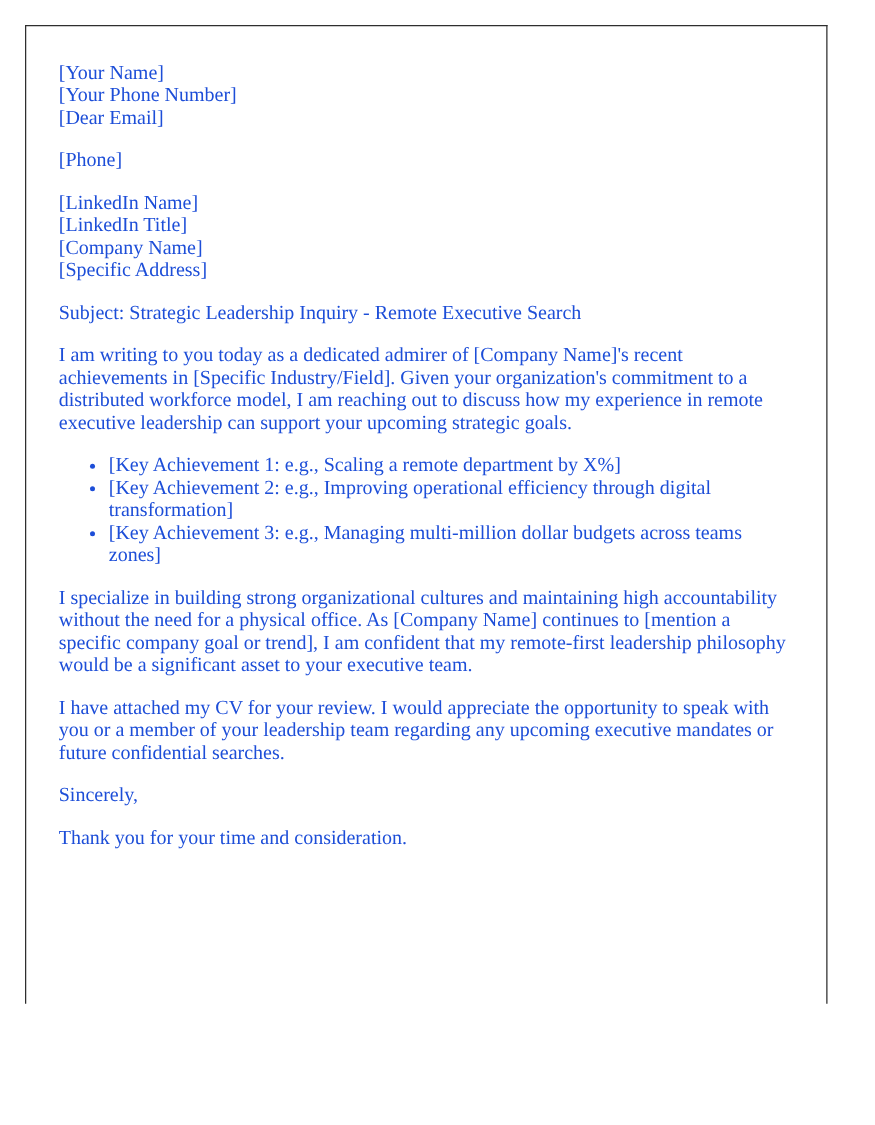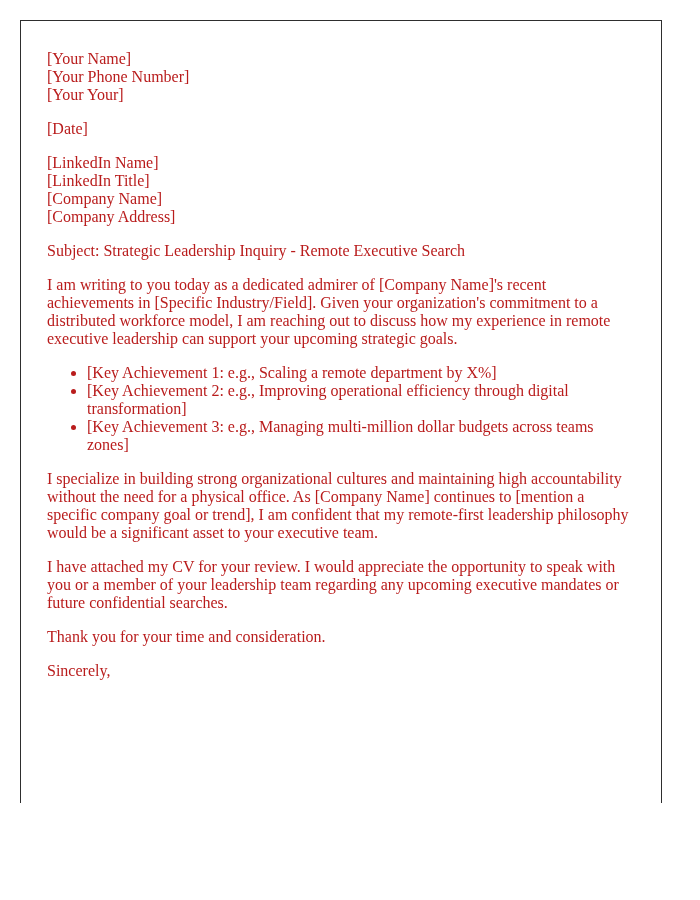--- a/index.html
+++ b/index.html
@@ -18,21 +18,21 @@
     left: 20px;
     top: 20px;
     width: 642px;
     height: 783px;
     box-sizing: border-box;
     border: 1px solid #2e2e2e;
     border-bottom: none;
     background: #ffffff;
     padding: 13px 26px 0 26px;
     overflow: hidden;
-    color: #b91c1c;
+    color: #1d4ed8;
     font-size: 16px;
   }
   .page p {
     margin: 16px 0;
     line-height: normal;
   }
   .page ul {
     margin: 16px 0;
     padding-left: 40px;
     list-style-type: disc;
@@ -43,45 +43,45 @@
   }
 </style>
 </head>
 <body>
 
 <div class="page">
 
   <p>
     <span>[Your Name]</span><br>
     <span>[Your Phone Number]</span><br>
-    <span>[Your Your]</span><br>
+    <span>[Dear Email]</span><br>
   </p>
 
-  <p>[Date]</p>
+  <p>[Phone]</p>
 
   <p>
     <span>[LinkedIn Name]</span><br>
     <span>[LinkedIn Title]</span><br>
     <span>[Company Name]</span><br>
-    <span>[Company Address]</span>
+    <span>[Specific Address]</span>
   </p>
 
   <p>Subject: Strategic Leadership Inquiry - Remote Executive Search</p>
 
 
   <p>I am writing to you today as a dedicated admirer of [Company Name]'s recent achievements in [Specific Industry/Field]. Given your organization's commitment to a distributed workforce model, I am reaching out to discuss how my experience in remote executive leadership can support your upcoming strategic goals.</p>
 
 
   <ul>
     <li>[Key Achievement 1: e.g., Scaling a remote department by X%]</li>
     <li>[Key Achievement 2: e.g., Improving operational efficiency through digital transformation]</li>
     <li>[Key Achievement 3: e.g., Managing multi-million dollar budgets across teams zones]</li>
   </ul>
 
   <p>I specialize in building strong organizational cultures and maintaining high accountability without the need for a physical office. As [Company Name] continues to [mention a specific company goal or trend], I am confident that my remote-first leadership philosophy would be a significant asset to your executive team.</p>
 
   <p>I have attached my CV for your review. I would appreciate the opportunity to speak with you or a member of your leadership team regarding any upcoming executive mandates or future confidential searches.</p>
 
+  <p>Sincerely,</p>
+
   <p>Thank you for your time and consideration.</p>
-
-  <p>Sincerely,</p>
 
 </div>
 
 </body></html>

